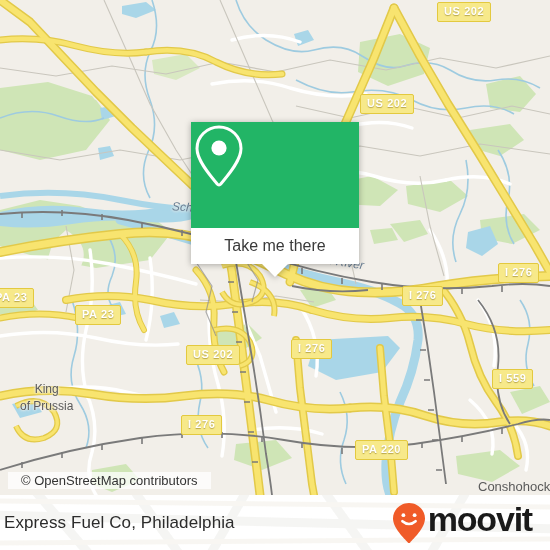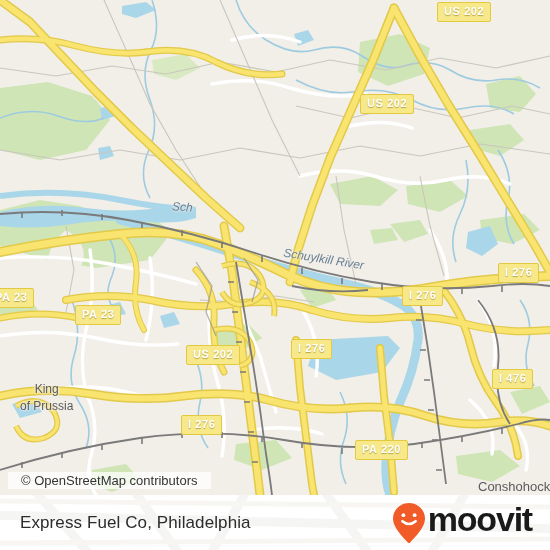--- a/index.html
+++ b/index.html
@@ -109,21 +109,21 @@
 
   
   .footer {
     position: absolute;
     left: 0; top: 495px;
     width: 550px; height: 55px;
     background: #ffffff;
     display: flex;
     align-items: center;
     justify-content: space-between;
-    padding: 0 18px 0 20px;
+    padding: 0 18px 0 4px;
     overflow: hidden;
   }
   .footer-bg {
     position: absolute; left: 0; top: 0;
     width: 550px; height: 55px;
     opacity: 0.55;
     pointer-events: none;
   }
   .footer-title {
     position: relative;
@@ -322,34 +322,46 @@
         <path d="M196,262 L212,286 L206,312 L216,336"></path>
         <path d="M244,258 L258,280 L252,302"></path>
       </g>
     </svg>
 
     <div class="shield" style="left:437px;top:2px">US 202</div>
     <div class="shield" style="left:360px;top:94px">US 202</div>
     <div class="shield" style="left:498px;top:263px">I 276</div>
     <div class="shield" style="left:402px;top:286px">I 276</div>
     <div class="shield" style="left:291px;top:339px">I 276</div>
-    <div class="shield" style="left:492px;top:369px">I 476</div>
+    <div class="shield" style="left:492px;top:369px">I 559</div>
     <div class="shield" style="left:75px;top:305px">PA 23</div>
     <div class="shield" style="left:186px;top:345px">US 202</div>
     <div class="shield" style="left:181px;top:415px">I 276</div>
     <div class="shield" style="left:355px;top:440px">PA 220</div>
     <div class="shield" style="left:-12px;top:288px">PA 23</div>
 
     <div class="place" style="left:20px;top:381px">King
 of Prussia</div>
     <div class="place" style="left:478px;top:478px;font-size:13px">Conshohocken</div>
 
     <div class="river-label" style="left:283px;top:252px;transform:rotate(9deg)">Schuylkill River</div>
     <div class="river-label" style="left:172px;top:200px;transform:rotate(4deg)">Sch</div>
 
+    <div class="card">
+      <div class="card-top">
+        <svg width="56" height="68" viewBox="0 0 56 68">
+          <path d="M28 5 C16 5 6 14.6 6 26.6 C6 39.5 21 55.5 26.4 62.2 a2 2 0 0 0 3.2 0 C35 55.5 50 39.5 50 26.6 C50 14.6 40 5 28 5 Z" fill="none" stroke="#ffffff" stroke-width="3"></path>
+          <circle cx="28" cy="26" r="7.6" fill="#ffffff"></circle>
+        </svg>
+      </div>
+      <div class="card-bottom">
+        <span class="card-cta">Take me there</span>
+        <div class="card-tail"></div>
+      </div>
+    </div>
 
     <div class="attrib">© OpenStreetMap contributors</div>
   </div>
 
   <div class="footer">
     <svg class="footer-bg" width="550" height="55" viewBox="0 0 550 55">
       <g fill="none" stroke="#ededea" stroke-width="9">
         <path d="M30,-10 L90,60"></path>
         <path d="M130,-10 L180,60"></path>
         <path d="M250,-10 L210,60"></path>

